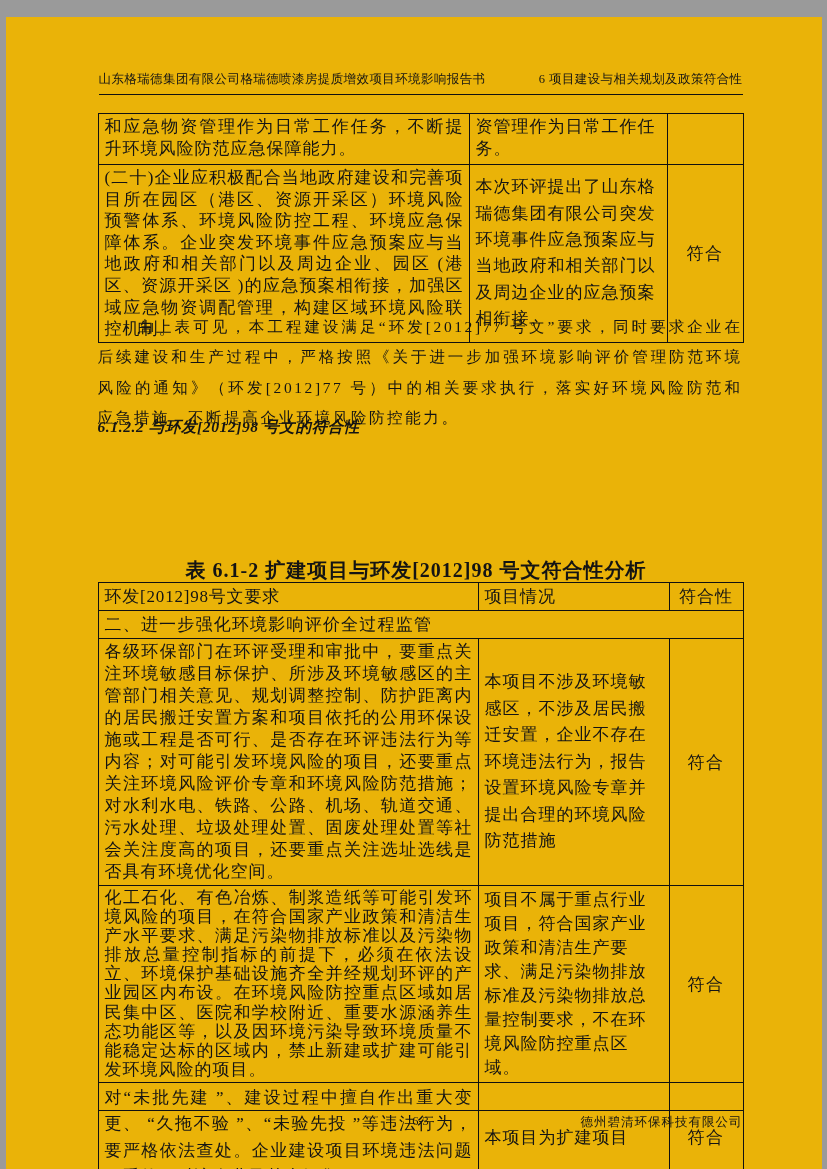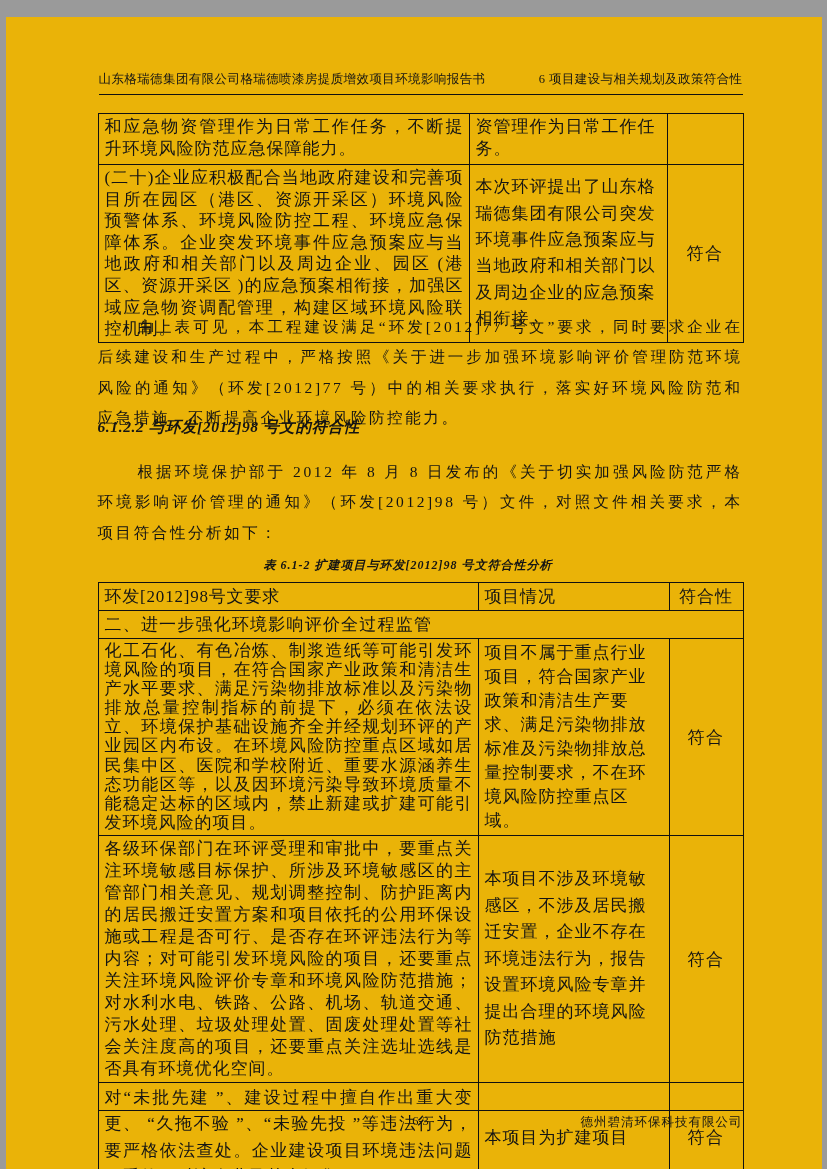--- a/index.html
+++ b/index.html
@@ -24,22 +24,22 @@
   th.th-c{text-align:center;vertical-align:middle;letter-spacing:1px;}
   td.section{padding:2px 6px;text-align:left;vertical-align:middle;letter-spacing:1.2px;}
   .lh19{line-height:19.1px;} .lh215{line-height:21.6px;} .lh22{line-height:22px;}
   .lh24{line-height:24px;}  .lh26{line-height:26.4px;} .lh265{line-height:26.5px;}
   
   .body-p{position:absolute;left:92px;width:645px;margin:0;font-size:15.5px;line-height:30.4px;
           text-align:justify;letter-spacing:2.6px;text-indent:40px;}
   .p1{top:295px;} .p2{top:440px;}
   .heading{position:absolute;left:92px;top:400px;margin:0;font-size:15.5px;font-weight:bold;
            letter-spacing:.6px;font-style:italic;}
-  .caption{position:absolute;left:80px;width:645px;top:540px;margin:0;text-align:center;
-           font-size:12px;font-weight:bold;letter-spacing:1px;font-style:italic;}
+  .caption{position:absolute;left:88px;width:645px;top:540px;margin:0;text-align:center;
+           font-size:20px;font-weight:bold;letter-spacing:1px;}
   
   .ftr-rule{position:absolute;left:93px;width:644px;top:1093px;border-top:1.1px solid #111;}
   .ftr{position:absolute;left:93px;width:644px;top:1097px;height:18px;font-size:12.5px;}
   .ftr .pageno{position:absolute;left:0;right:0;text-align:center;}
   .ftr .company{position:absolute;right:0;top:0;letter-spacing:1px;}
 </style>
 </head>
 <body>
 
 <div class="page">
@@ -67,47 +67,46 @@
       <td class="c2 lh26">本次环评提出了山东格瑞德集团有限公司突发环境事件应急预案应与当地政府和相关部门以及周边企业的应急预案相衔接。</td>
       <td class="c3">符合</td>
     </tr>
   </tbody>
     </table>
 
   <p class="body-p p1">由上表可见，本工程建设满足“环发[2012]77 号文”要求，同时要求企业在后续建设和生产过程中，严格按照《关于进一步加强环境影响评价管理防范环境风险的通知》（环发[2012]77 号）中的相关要求执行，落实好环境风险防范和应急措施，不断提高企业环境风险防控能力。</p>
 
   <h3 class="heading">6.1.2.2 与环发[2012]98 号文的符合性</h3>
 
-  <p class="body-p p2">根据环境保护部于 2012 年 8 月 8 日发布的《关于切实加强风险防范严格环境影响评价管理的通知》（环发[2012]98 号）文件，对照文件相关要求，本项目符合性分析如下：</p>
 
   <div class="caption">表 6.1-2  扩建项目与环发[2012]98 号文符合性分析</div>
 
   <table class="tbl t2">
     <colgroup>
         <col style="width:380px">
         <col style="width:191px">
         <col style="width:74px">
       </colgroup>
     <tbody>
         <tr style="height:27px">
       <th class="th-l">环发[2012]98号文要求</th>
       <th class="th-l">项目情况</th>
       <th class="th-c">符合性</th>
     </tr>
     <tr style="height:25px">
       <td class="section" colspan="3">二、进一步强化环境影响评价全过程监管</td>
     </tr>
+    <tr style="height:197px">
+      <td class="c1 lh22">各级环保部门在环评受理和审批中，要重点关注环境敏感目标保护、所涉及环境敏感区的主管部门相关意见、规划调整控制、防护距离内的居民搬迁安置方案和项目依托的公用环保设施或工程是否可行、是否存在环评违法行为等内容；对可能引发环境风险的项目，还要重点关注环境风险评价专章和环境风险防范措施；对水利水电、铁路、公路、机场、轨道交通、污水处理、垃圾处理处置、固废处理处置等社会关注度高的项目，还要重点关注选址选线是否具有环境优化空间。</td>
+      <td class="c2 lh265">本项目不涉及环境敏感区，不涉及居民搬迁安置，企业不存在环境违法行为，报告设置环境风险专章并提出合理的环境风险防范措施</td>
+      <td class="c3">符合</td>
+    </tr>
     <tr style="height:173px">
       <td class="c1 lh19">化工石化、有色冶炼、制浆造纸等可能引发环境风险的项目，在符合国家产业政策和清洁生产水平要求、满足污染物排放标准以及污染物排放总量控制指标的前提下，必须在依法设立、环境保护基础设施齐全并经规划环评的产业园区内布设。在环境风险防控重点区域如居民集中区、医院和学校附近、重要水源涵养生态功能区等，以及因环境污染导致环境质量不能稳定达标的区域内，禁止新建或扩建可能引发环境风险的项目。</td>
       <td class="c2 lh24">项目不属于重点行业项目，符合国家产业政策和清洁生产要求、满足污染物排放标准及污染物排放总量控制要求，不在环境风险防控重点区域。</td>
-      <td class="c3">符合</td>
-    </tr>
-    <tr style="height:197px">
-      <td class="c1 lh22">各级环保部门在环评受理和审批中，要重点关注环境敏感目标保护、所涉及环境敏感区的主管部门相关意见、规划调整控制、防护距离内的居民搬迁安置方案和项目依托的公用环保设施或工程是否可行、是否存在环评违法行为等内容；对可能引发环境风险的项目，还要重点关注环境风险评价专章和环境风险防范措施；对水利水电、铁路、公路、机场、轨道交通、污水处理、垃圾处理处置、固废处理处置等社会关注度高的项目，还要重点关注选址选线是否具有环境优化空间。</td>
-      <td class="c2 lh265">本项目不涉及环境敏感区，不涉及居民搬迁安置，企业不存在环境违法行为，报告设置环境风险专章并提出合理的环境风险防范措施</td>
       <td class="c3">符合</td>
     </tr>
     <tr style="height:81px">
       <td class="c1 lh26">对“未批先建 ”、建设过程中擅自作出重大变更、 “久拖不验 ”、“未验先投 ”等违法行为，要严格依法查处。企业建设项目环境违法问题严重的，对该企业及其上级集</td>
       <td class="c2 lh26">本项目为扩建项目</td>
       <td class="c3">符合</td>
     </tr>
   </tbody>
     </table>
 

